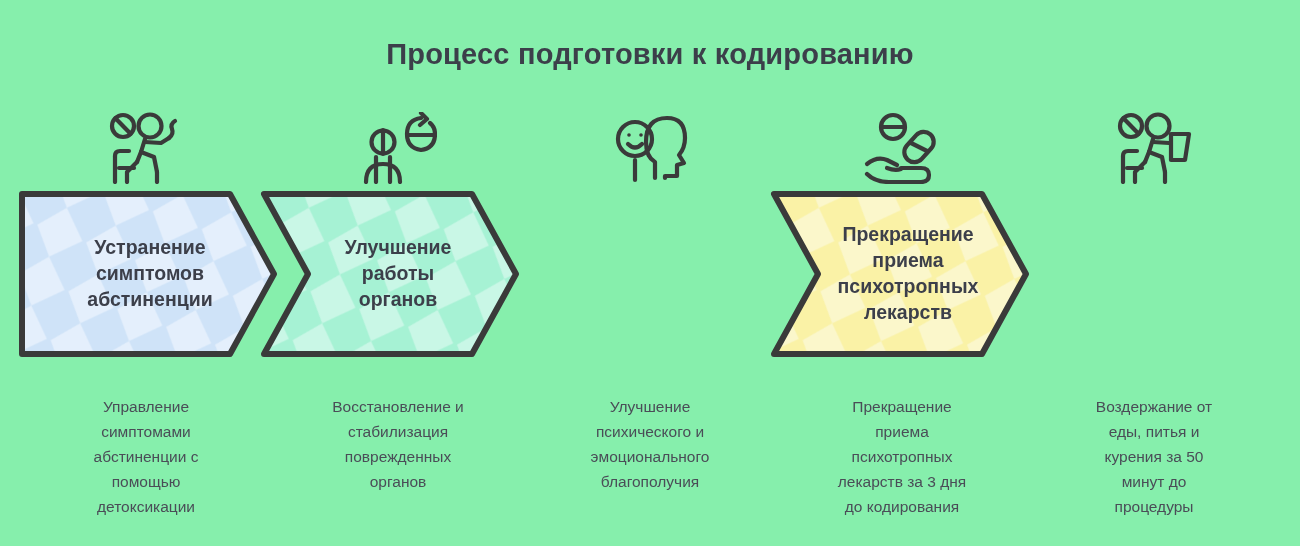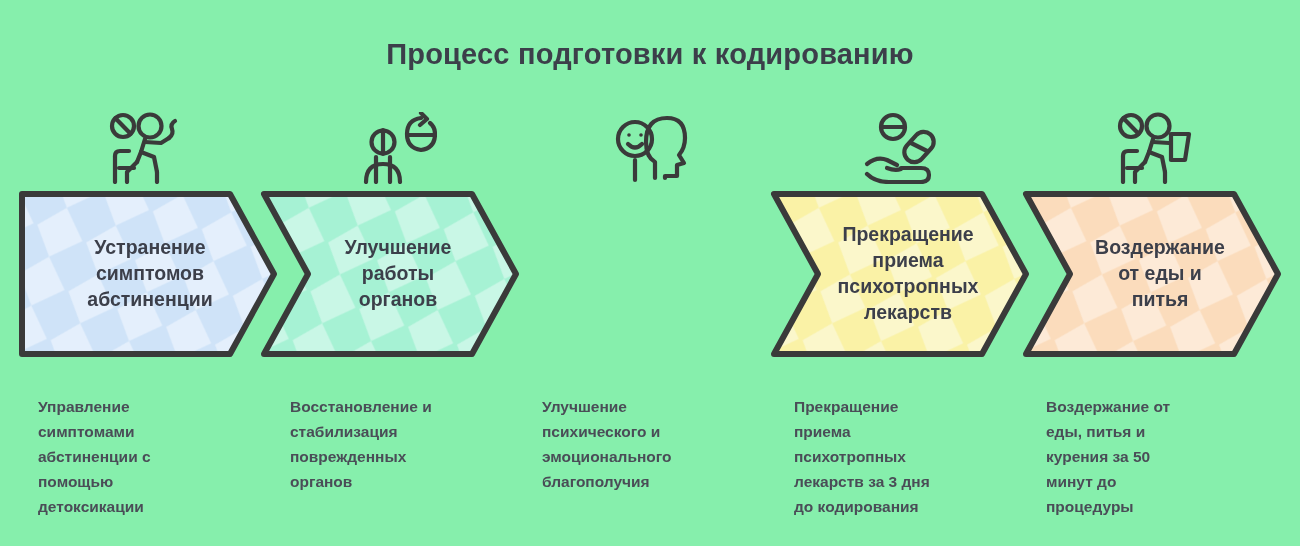--- a/index.html
+++ b/index.html
@@ -72,27 +72,26 @@
   .chev:first-child .chev-label { padding-left: 2px; }
   
   .cap-row {
     position: absolute;
     top: 394px; left: 20px;
     width: 1260px;
     display: flex;
   }
   .cap-cell {
     width: 252px;
-    text-align: left;
+    text-align: center;
     font-size: 15.5px;
     color: #4a4d57;
     line-height: 1.62;
     white-space: pre-line;
     padding: 0 18px;
-    font-weight: bold;
   }
 </style>
 </head>
 <body>
 
 <div id="page">
 
   <div id="title">Процесс подготовки к кодированию</div>
 
   <div class="icon-row">
@@ -242,41 +241,20 @@
           <rect x="0" y="0" width="262" height="168" fill="url(#pat4)"></rect>
         </g>
         <path d="M4 4 L212 4 L256 84 L212 164 L4 164 L48 84 Z" fill="none" stroke="#3a3a3a" stroke-width="6" stroke-linejoin="round"></path>
       </svg>
       <div class="chev-label">Прекращение
 приема
 психотропных
 лекарств</div>
     </div>
 
-    <div class="chev" style="left:1004px;">
-      <svg class="chev-bg" viewBox="0 0 262 168" preserveAspectRatio="none">
-        <defs>
-          <clipPath id="clip5">
-            <path d="M4 4 L212 4 L256 84 L212 164 L4 164 L48 84 Z"></path>
-          </clipPath>
-          <pattern id="pat5" width="52" height="52" patternUnits="userSpaceOnUse" patternTransform="rotate(20)">
-            <rect width="52" height="52" fill="#fbdcbc"></rect>
-            <path d="M0 0 L26 26 L0 52 Z" fill="#fdead7"></path>
-            <path d="M52 0 L52 52 L30 26 Z" fill="#fdead7"></path>
-          </pattern>
-        </defs>
-        <g clip-path="url(#clip5)">
-          <rect x="0" y="0" width="262" height="168" fill="url(#pat5)"></rect>
-        </g>
-        <path d="M4 4 L212 4 L256 84 L212 164 L4 164 L48 84 Z" fill="none" stroke="#3a3a3a" stroke-width="6" stroke-linejoin="round"></path>
-      </svg>
-      <div class="chev-label">Воздержание
-от еды и
-питья</div>
-    </div>
 
   </div>
 
   <div class="cap-row">
     <div class="cap-cell">Управление
 симптомами
 абстиненции с
 помощью
 детоксикации</div>
     <div class="cap-cell">Восстановление и

